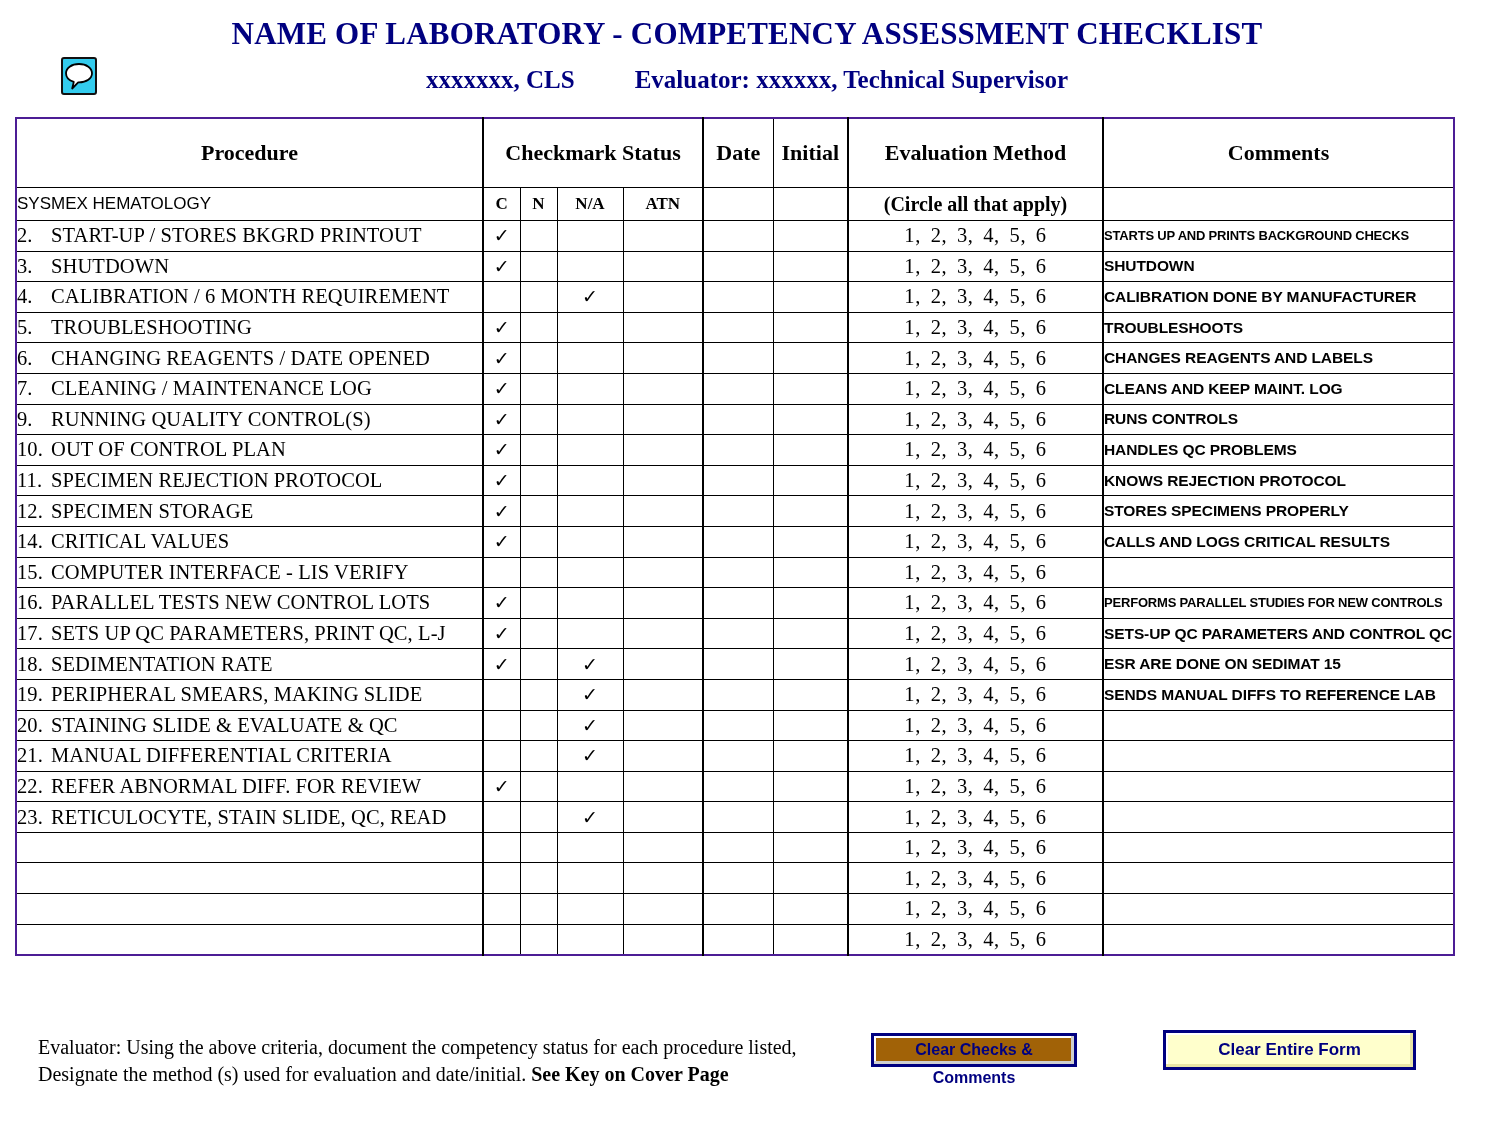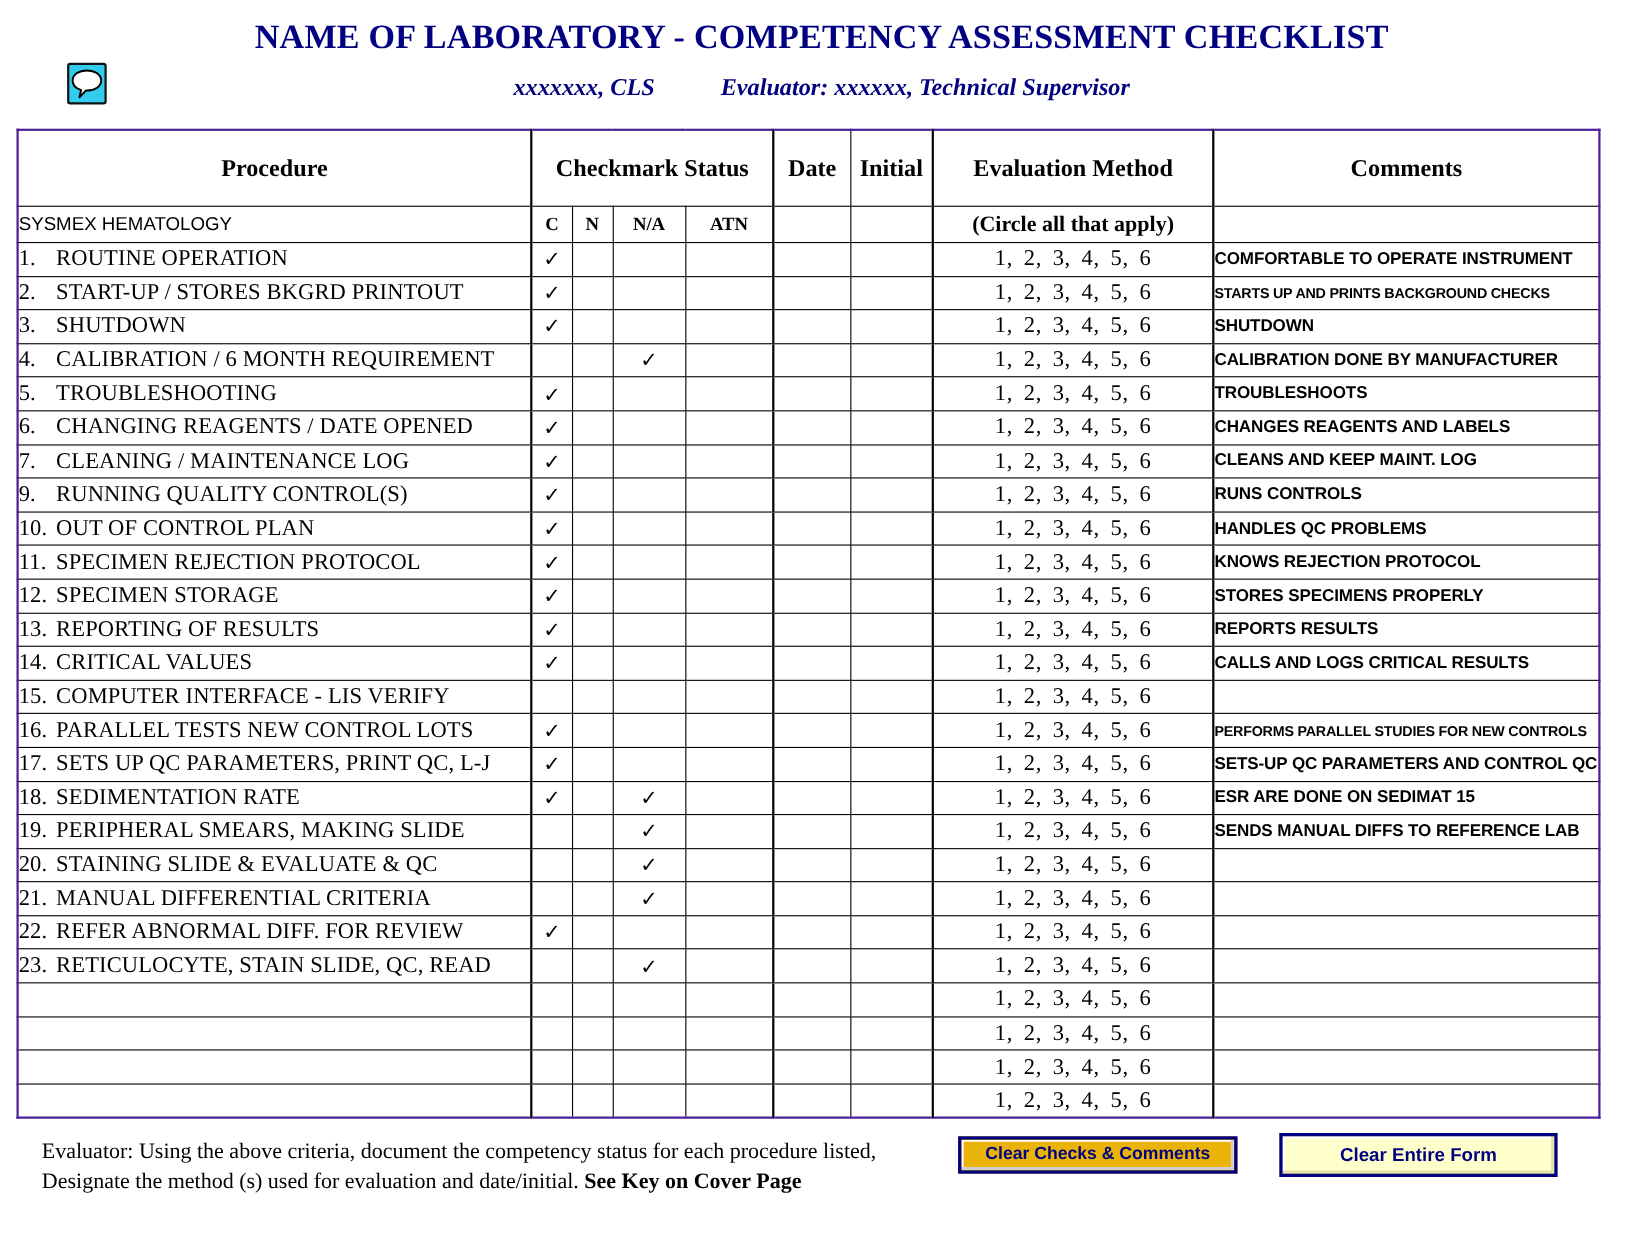--- a/index.html
+++ b/index.html
@@ -44,23 +44,22 @@
     letter-spacing: 0.2px;
     white-space: nowrap;
   }
   #subtitle-row {
     position: absolute;
     left: 0; top: 66px;
     width: 1494px;
     text-align: center;
     color: #000080;
     font-weight: bold;
-    font-size: 22px;
+    font-size: 25px;
     white-space: nowrap;
-    font-style: italic;
   }
   #subtitle-row .gap { display: inline-block; width: 60px; }
 
   
   #checklist-table {
     position: absolute;
     left: 15px;
     top: 117px;
     width: 1438px;
     border-collapse: collapse;
@@ -159,22 +158,22 @@
     font-family: "Liberation Sans", "DejaVu Sans", sans-serif;
     font-weight: bold;
     font-size: 16px;
     color: #000080;
     cursor: pointer;
     line-height: 28px;
     padding: 0;
   }
   #btn-clear-checks {
     left: 871px; top: 1033px;
-    width: 254px; height: 34px;
-    background: #eab308;
+    width: 206px; height: 34px;
+    background: #a16207;
     border-right-color: #000080;
     box-shadow: inset -3px -3px 0 #d0d0d0, inset 2px 2px 0 #ffffff;
   }
   #btn-clear-form {
     left: 1163px; top: 1030px;
     width: 253px; height: 40px;
     background: #ffffcc;
     line-height: 34px;
     font-size: 17px;
     box-shadow: inset -3px -3px 0 #e8e4a6, inset 2px 2px 0 #ffffff;
@@ -238,31 +237,20 @@
       <td class="proc-cell">SYSMEX HEMATOLOGY</td>
       <td class="vsep-left">C</td>
       <td>N</td>
       <td>N/A</td>
       <td class="vsep-right">ATN</td>
       <td></td>
       <td class="vsep-right"></td>
       <td class="eval-cell vsep-right">(Circle all that apply)</td>
       <td></td>
     </tr>
-  <tr class="data-row">
-        <td class="proc"><span class="num">1.</span><span>ROUTINE OPERATION</span></td>
-        <td class="check vsep-left"><span class="chk">✓</span></td>
-        <td class="check "></td>
-        <td class="check "></td>
-        <td class="check vsep-right"></td>
-        <td class="check"></td>
-        <td class="check vsep-right"></td>
-        <td class="eval vsep-right">1,  2,  3,  4,  5,  6</td>
-        <td class="comment">COMFORTABLE TO OPERATE INSTRUMENT</td>
-      </tr>
       <tr class="data-row">
         <td class="proc"><span class="num">2.</span><span>START-UP / STORES BKGRD PRINTOUT</span></td>
         <td class="check vsep-left"><span class="chk">✓</span></td>
         <td class="check "></td>
         <td class="check "></td>
         <td class="check vsep-right"></td>
         <td class="check"></td>
         <td class="check vsep-right"></td>
         <td class="eval vsep-right">1,  2,  3,  4,  5,  6</td>
         <td class="comment small">STARTS UP AND PRINTS BACKGROUND CHECKS</td>
@@ -358,31 +346,20 @@
       <tr class="data-row">
         <td class="proc"><span class="num">12.</span><span>SPECIMEN STORAGE</span></td>
         <td class="check vsep-left"><span class="chk">✓</span></td>
         <td class="check "></td>
         <td class="check "></td>
         <td class="check vsep-right"></td>
         <td class="check"></td>
         <td class="check vsep-right"></td>
         <td class="eval vsep-right">1,  2,  3,  4,  5,  6</td>
         <td class="comment">STORES SPECIMENS PROPERLY</td>
-      </tr>
-      <tr class="data-row">
-        <td class="proc"><span class="num">13.</span><span>REPORTING OF RESULTS</span></td>
-        <td class="check vsep-left"><span class="chk">✓</span></td>
-        <td class="check "></td>
-        <td class="check "></td>
-        <td class="check vsep-right"></td>
-        <td class="check"></td>
-        <td class="check vsep-right"></td>
-        <td class="eval vsep-right">1,  2,  3,  4,  5,  6</td>
-        <td class="comment">REPORTS RESULTS</td>
       </tr>
       <tr class="data-row">
         <td class="proc"><span class="num">14.</span><span>CRITICAL VALUES</span></td>
         <td class="check vsep-left"><span class="chk">✓</span></td>
         <td class="check "></td>
         <td class="check "></td>
         <td class="check vsep-right"></td>
         <td class="check"></td>
         <td class="check vsep-right"></td>
         <td class="eval vsep-right">1,  2,  3,  4,  5,  6</td>

